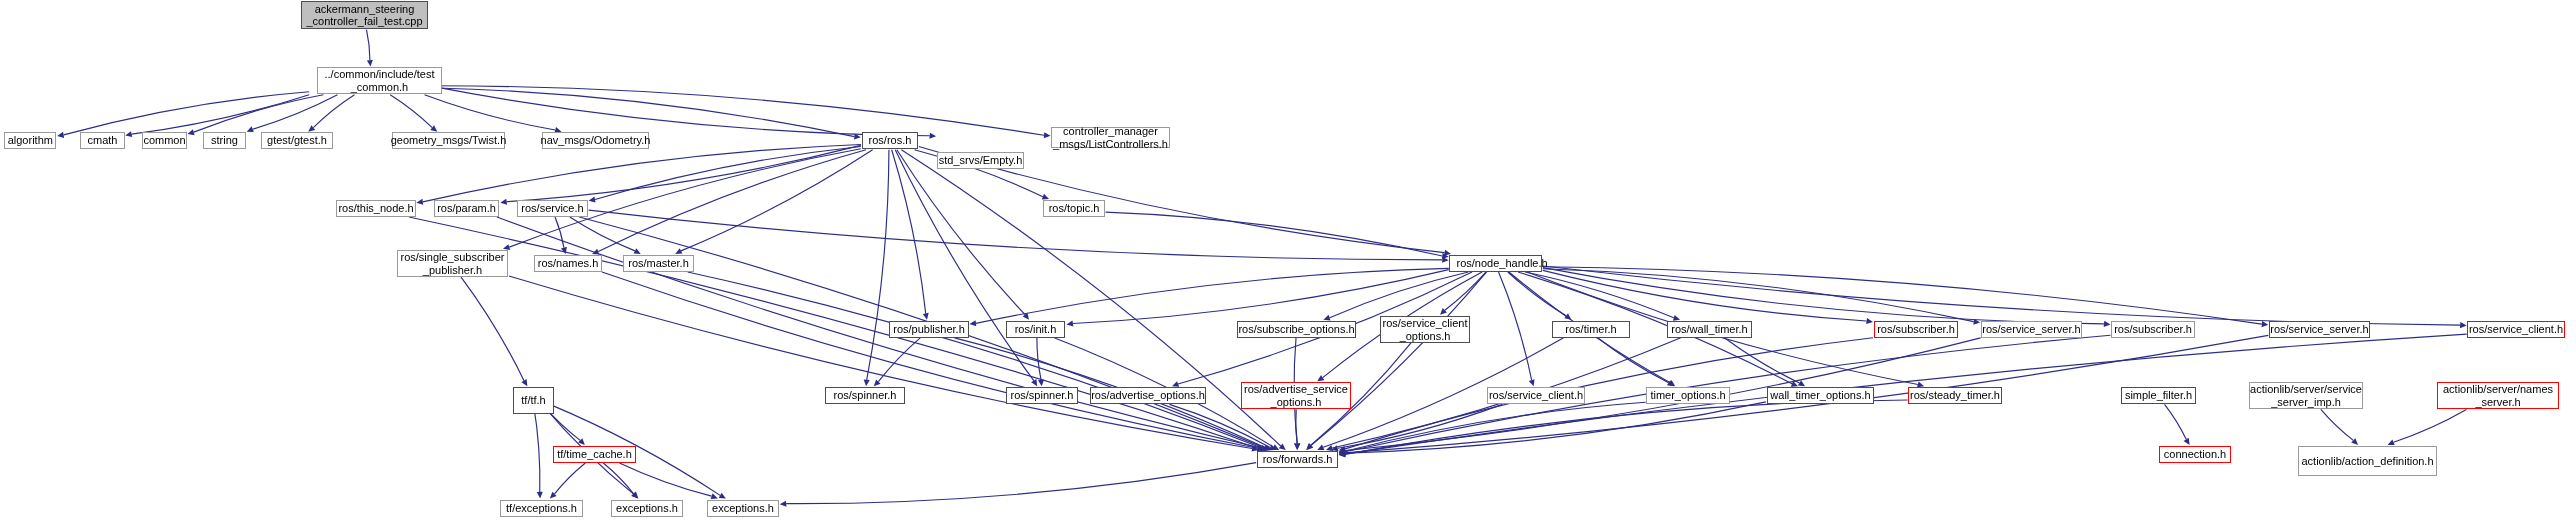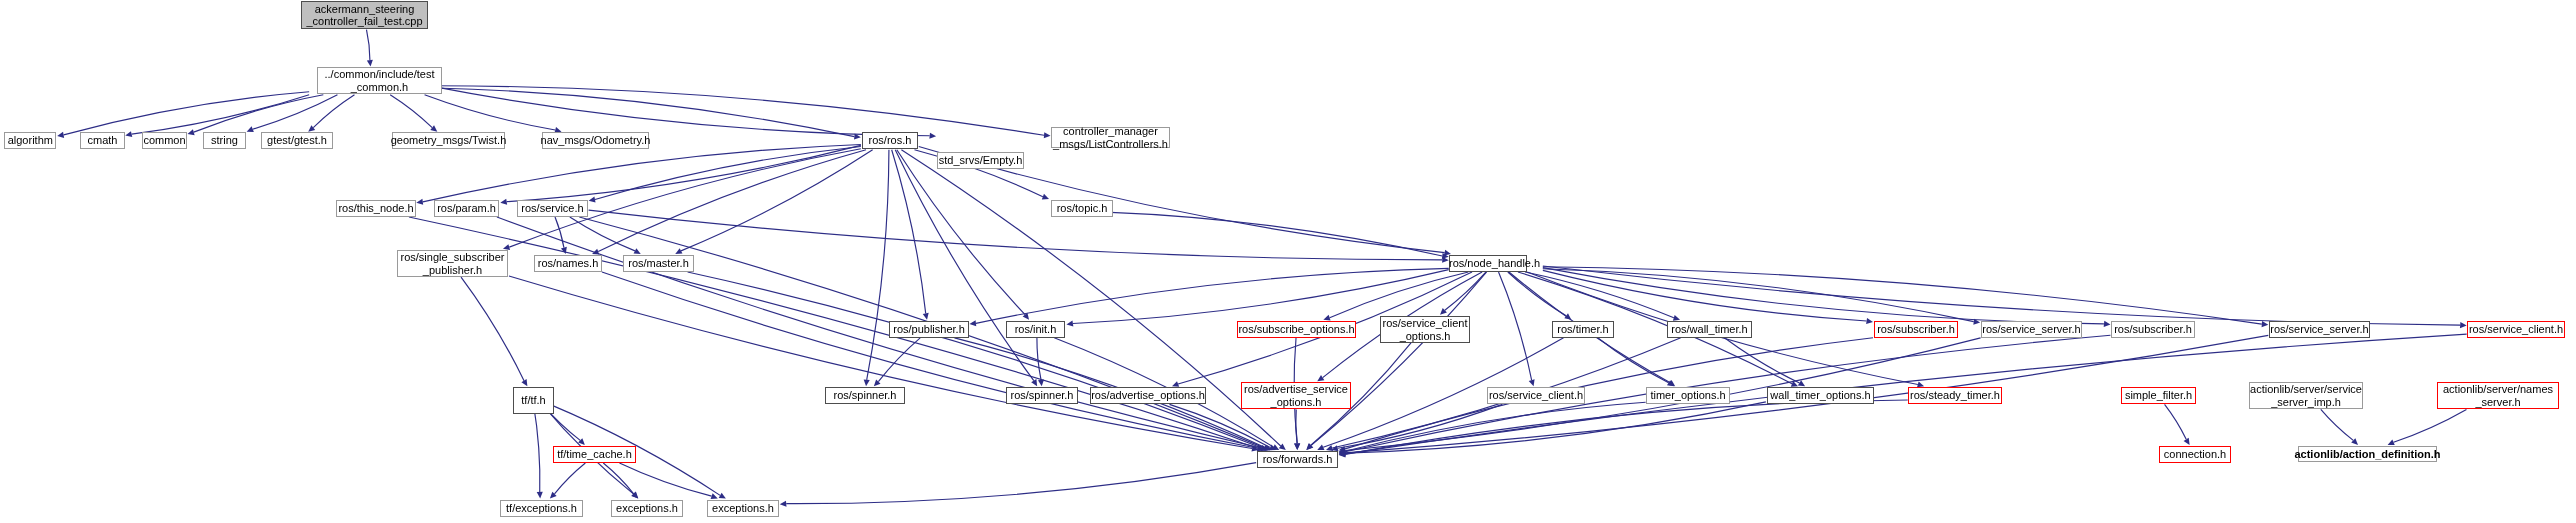--- a/index.html
+++ b/index.html
@@ -241,32 +241,32 @@
       <div class="node" style="left: 261px; top: 132px; width: 72px; height: 16.7px;">gtest/gtest.h</div>
       <div class="node" style="left: 392px; top: 132px; width: 113px; height: 16.7px;">geometry_msgs/Twist.h</div>
       <div class="node" style="left: 542px; top: 132px; width: 107px; height: 16.7px;">nav_msgs/Odometry.h</div>
       <div class="node strong" style="left: 862px; top: 132px; width: 56px; height: 16.7px;">ros/ros.h</div>
       <div class="node" style="left: 937px; top: 132px; width: 87px; height: 16.7px; margin-top: 20px;">std_srvs/Empty.h</div>
       <div class="node" style="left: 1051px; top: 127px; width: 119px; height: 21px;">controller_manager
 _msgs/ListControllers.h</div>
       <div class="node" style="left: 336px; top: 200px; width: 80px; height: 16.7px;">ros/this_node.h</div>
       <div class="node" style="left: 434px; top: 200px; width: 65px; height: 16.7px;">ros/param.h</div>
       <div class="node" style="left: 517px; top: 200px; width: 71px; height: 16.7px;">ros/service.h</div>
-      <div class="node" style="left: 1043px; top: 200px; width: 62px; height: 16.7px; margin-left: 8px;">ros/topic.h</div>
+      <div class="node" style="left: 1043px; top: 200px; width: 62px; height: 16.7px;">ros/topic.h</div>
       <div class="node" style="left: 397px; top: 250px; width: 111px; height: 27px;">ros/single_subscriber
 _publisher.h</div>
       <div class="node" style="left: 534px; top: 255px; width: 68px; height: 16.7px;">ros/names.h</div>
       <div class="node" style="left: 623px; top: 255px; width: 71px; height: 16.7px;">ros/master.h</div>
-      <div class="node strong" style="left: 1449px; top: 255px; width: 78px; height: 16.7px; padding-left: 16px;">ros/node_handle.h</div>
+      <div class="node strong" style="left: 1449px; top: 255px; width: 93px; height: 16.7px; padding-left: 16px;">ros/node_handle.h</div>
       <div class="node strong" style="left: 889px; top: 321px; width: 80px; height: 16.7px;">ros/publisher.h</div>
       <div class="node strong" style="left: 1006px; top: 321px; width: 59px; height: 16.7px;">ros/init.h</div>
       <div class="node red" style="left: 1237px; top: 321px; width: 119px; height: 16.7px;">ros/subscribe_options.h</div>
       <div class="node strong" style="left: 1380px; top: 316px; width: 90px; height: 27px;">ros/service_client
 _options.h</div>
-      <div class="node strong" style="left: 1552px; top: 321px; width: 62px; height: 16.7px;">ros/timer.h</div>
+      <div class="node strong" style="left: 1552px; top: 321px; width: 78px; height: 16.7px;">ros/timer.h</div>
       <div class="node strong" style="left: 1667px; top: 321px; width: 85px; height: 16.7px;">ros/wall_timer.h</div>
       <div class="node red" style="left: 1874px; top: 321px; width: 84px; height: 16.7px;">ros/subscriber.h</div>
       <div class="node" style="left: 1981px; top: 321px; width: 101px; height: 16.7px;">ros/service_server.h</div>
       <div class="node" style="left: 2111px; top: 321px; width: 84px; height: 16.7px;">ros/subscriber.h</div>
       <div class="node strong" style="left: 2269px; top: 321px; width: 101px; height: 16.7px;">ros/service_server.h</div>
       <div class="node red" style="left: 2467px; top: 321px; width: 98px; height: 16.7px;">ros/service_client.h</div>
       <div class="node strong" style="left: 513px; top: 387px; width: 41px; height: 27px;">tf/tf.h</div>
       <div class="node strong" style="left: 825px; top: 387px; width: 80px; height: 16.7px;">ros/spinner.h</div>
       <div class="node strong" style="left: 1006px; top: 387px; width: 72px; height: 16.7px;">ros/spinner.h</div>
       <div class="node strong" style="left: 1090px; top: 387px; width: 116px; height: 16.7px;">ros/advertise_options.h</div>
@@ -277,19 +277,19 @@
       <div class="node strong" style="left: 1767px; top: 387px; width: 107px; height: 16.7px;">wall_timer_options.h</div>
       <div class="node red" style="left: 1908px; top: 387px; width: 94px; height: 16.7px;">ros/steady_timer.h</div>
       <div class="node red" style="left: 2121px; top: 387px; width: 75px; height: 16.7px;">simple_filter.h</div>
       <div class="node" style="left: 2249px; top: 382px; width: 114px; height: 27px;">actionlib/server/service
 _server_imp.h</div>
       <div class="node red" style="left: 2437px; top: 382px; width: 122px; height: 27px;">actionlib/server/names
 _server.h</div>
       <div class="node strong" style="left: 1257px; top: 451px; width: 81px; height: 16.7px;">ros/forwards.h</div>
       <div class="node red" style="left: 553px; top: 446px; width: 83px; height: 16.7px;">tf/time_cache.h</div>
       <div class="node red" style="left: 2159px; top: 446px; width: 72px; height: 16.7px;">connection.h</div>
-      <div class="node" style="left: 2298px; top: 446px; width: 139px; height: 16px; font-weight: bold;">actionlib/action_definition.h</div>
+      <div class="node" style="left: 2298px; top: 446px; width: 139px; height: 30px;">actionlib/action_definition.h</div>
       <div class="node" style="left: 500px; top: 500px; width: 83px; height: 16.7px;">tf/exceptions.h</div>
       <div class="node" style="left: 611px; top: 500px; width: 72px; height: 16.7px;">exceptions.h</div>
       <div class="node" style="left: 707px; top: 500px; width: 72px; height: 16.7px;">exceptions.h</div>
     </div>
 </div>
 
 
 </body></html>

